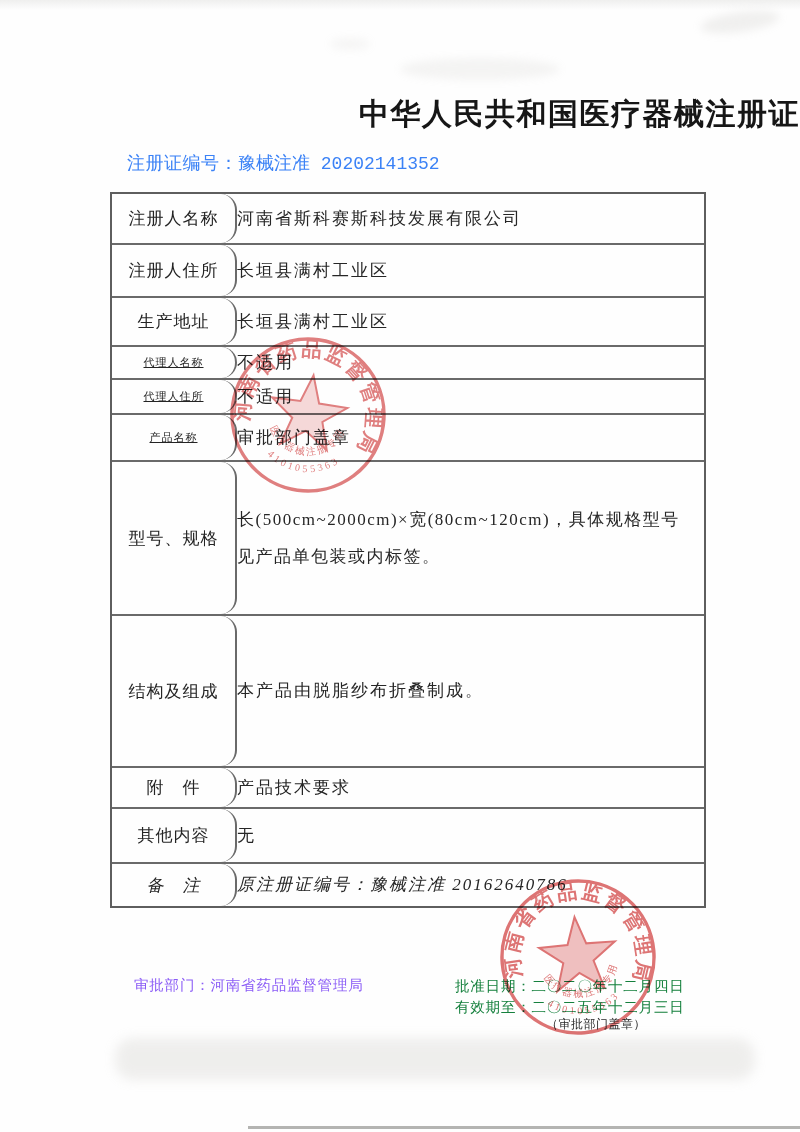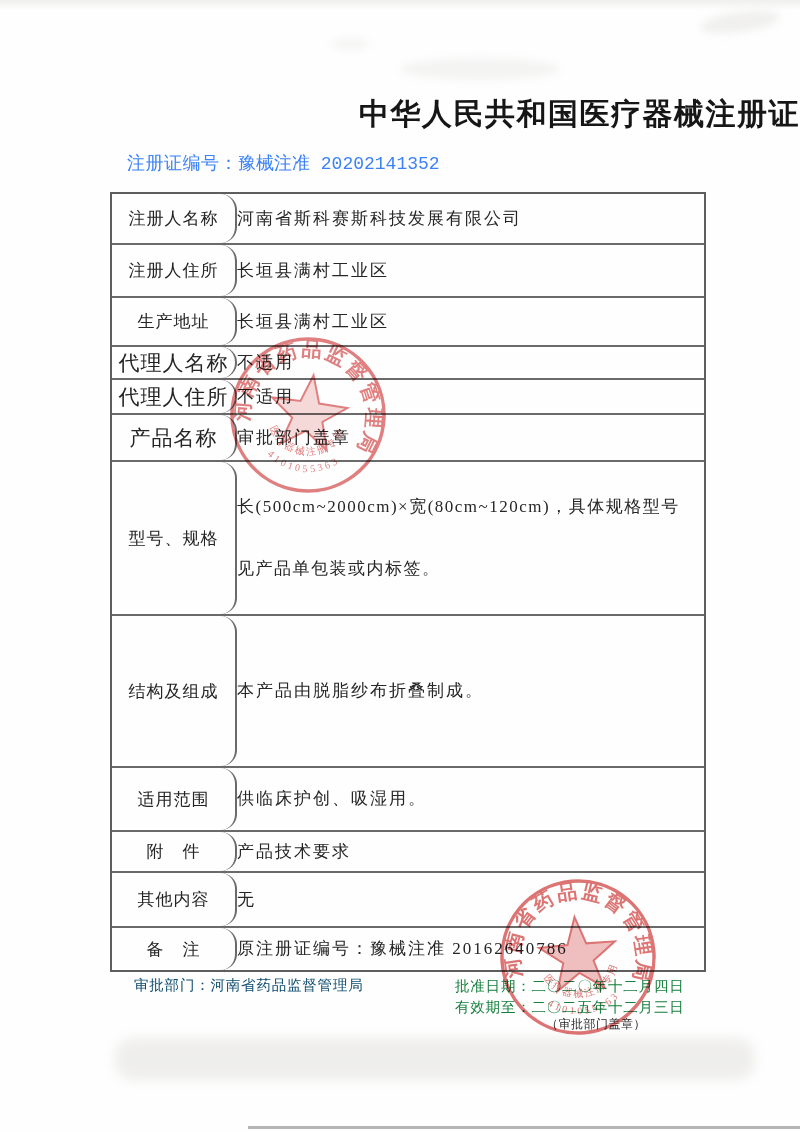--- a/index.html
+++ b/index.html
@@ -36,40 +36,40 @@
   }
   .regno .num{font-size:18px;letter-spacing:0;}
 
   
   .cert-table{
     position:absolute;left:110px;top:192px;width:596px;
     border:2px solid #5e5e5e;box-sizing:border-box;
     background:transparent;
   }
   .row{display:flex;border-bottom:2px solid #6a6a6a;}
-  .row:last-child{border-bottom:none;}
+  .row:last-child{border-bottom:none;font-style:italic;}
   .cell-label{
     width:123px;flex:0 0 123px;border-right:2px solid #6a6a6a;
     display:flex;align-items:center;justify-content:center;
     font-size:17px;color:#242424;letter-spacing:1px;text-align:center;border-radius:16px;
   }
   .cell-value{
     flex:1;display:flex;align-items:center;
     padding-left:0;padding-right:16px;
     font-size:17px;color:#262626;letter-spacing:2px;line-height:1.5;
   }
   .r1{height:49px}.r2{height:51px}.r3{height:47px}.r4{height:31px}
   .r5{height:33px}.r6{height:45px}.r7{height:152px}.r8{height:150px}
   .r9{height:62px}.r10{height:39px}.r11{height:53px}.r12{height:42px}
-  .r7 .cell-value{line-height:62px;letter-spacing:1.5px;border-radius:21px;}
-  .r4 .cell-label,.r5 .cell-label,.r6 .cell-label{font-size:21px;}
+  .r7 .cell-value{line-height:37px;letter-spacing:1.5px;border-radius:21px;}
+  .r4 .cell-label,.r5 .cell-label,.r6 .cell-label{font-size:11px;text-decoration:underline;}
 
   
   .footer-dept{position:absolute;left:134px;top:976px;font-size:14.5px;
-    color:#0c4a6e;letter-spacing:0.8px;text-align:center;}
+    color:#8b5cf6;letter-spacing:0.8px;text-align:center;}
   .footer-right{position:absolute;left:455px;top:976px;font-size:14.5px;
     color:#15803d;letter-spacing:0.8px;line-height:21px;}
   .footer-seal-note{position:absolute;left:546px;top:1016px;font-size:12px;
     color:#2a2a2a;letter-spacing:0.5px;}
 
   
   .stamp{position:absolute;width:170px;height:170px;
     mix-blend-mode:multiply;pointer-events:none;}
   .stamp.a{left:223px;top:330px;opacity:.78;transform:rotate(8deg);}
   .stamp.b{left:493px;top:872px;opacity:.85;transform:rotate(-5deg);}
@@ -116,24 +116,20 @@
       <div class="cell-label">产品名称</div>
       <div class="cell-value">审批部门盖章</div>
     </div>
     <div class="row r7">
       <div class="cell-label">型号、规格</div>
       <div class="cell-value">长(500cm~2000cm)×宽(80cm~120cm)，具体规格型号见产品单包装或内标签。</div>
     </div>
     <div class="row r8">
       <div class="cell-label">结构及组成</div>
       <div class="cell-value">本产品由脱脂纱布折叠制成。</div>
-    </div>
-    <div class="row r9">
-      <div class="cell-label">适用范围</div>
-      <div class="cell-value">供临床护创、吸湿用。</div>
     </div>
     <div class="row r10">
       <div class="cell-label">附　件</div>
       <div class="cell-value">产品技术要求</div>
     </div>
     <div class="row r11">
       <div class="cell-label">其他内容</div>
       <div class="cell-value">无</div>
     </div>
     <div class="row r12">

